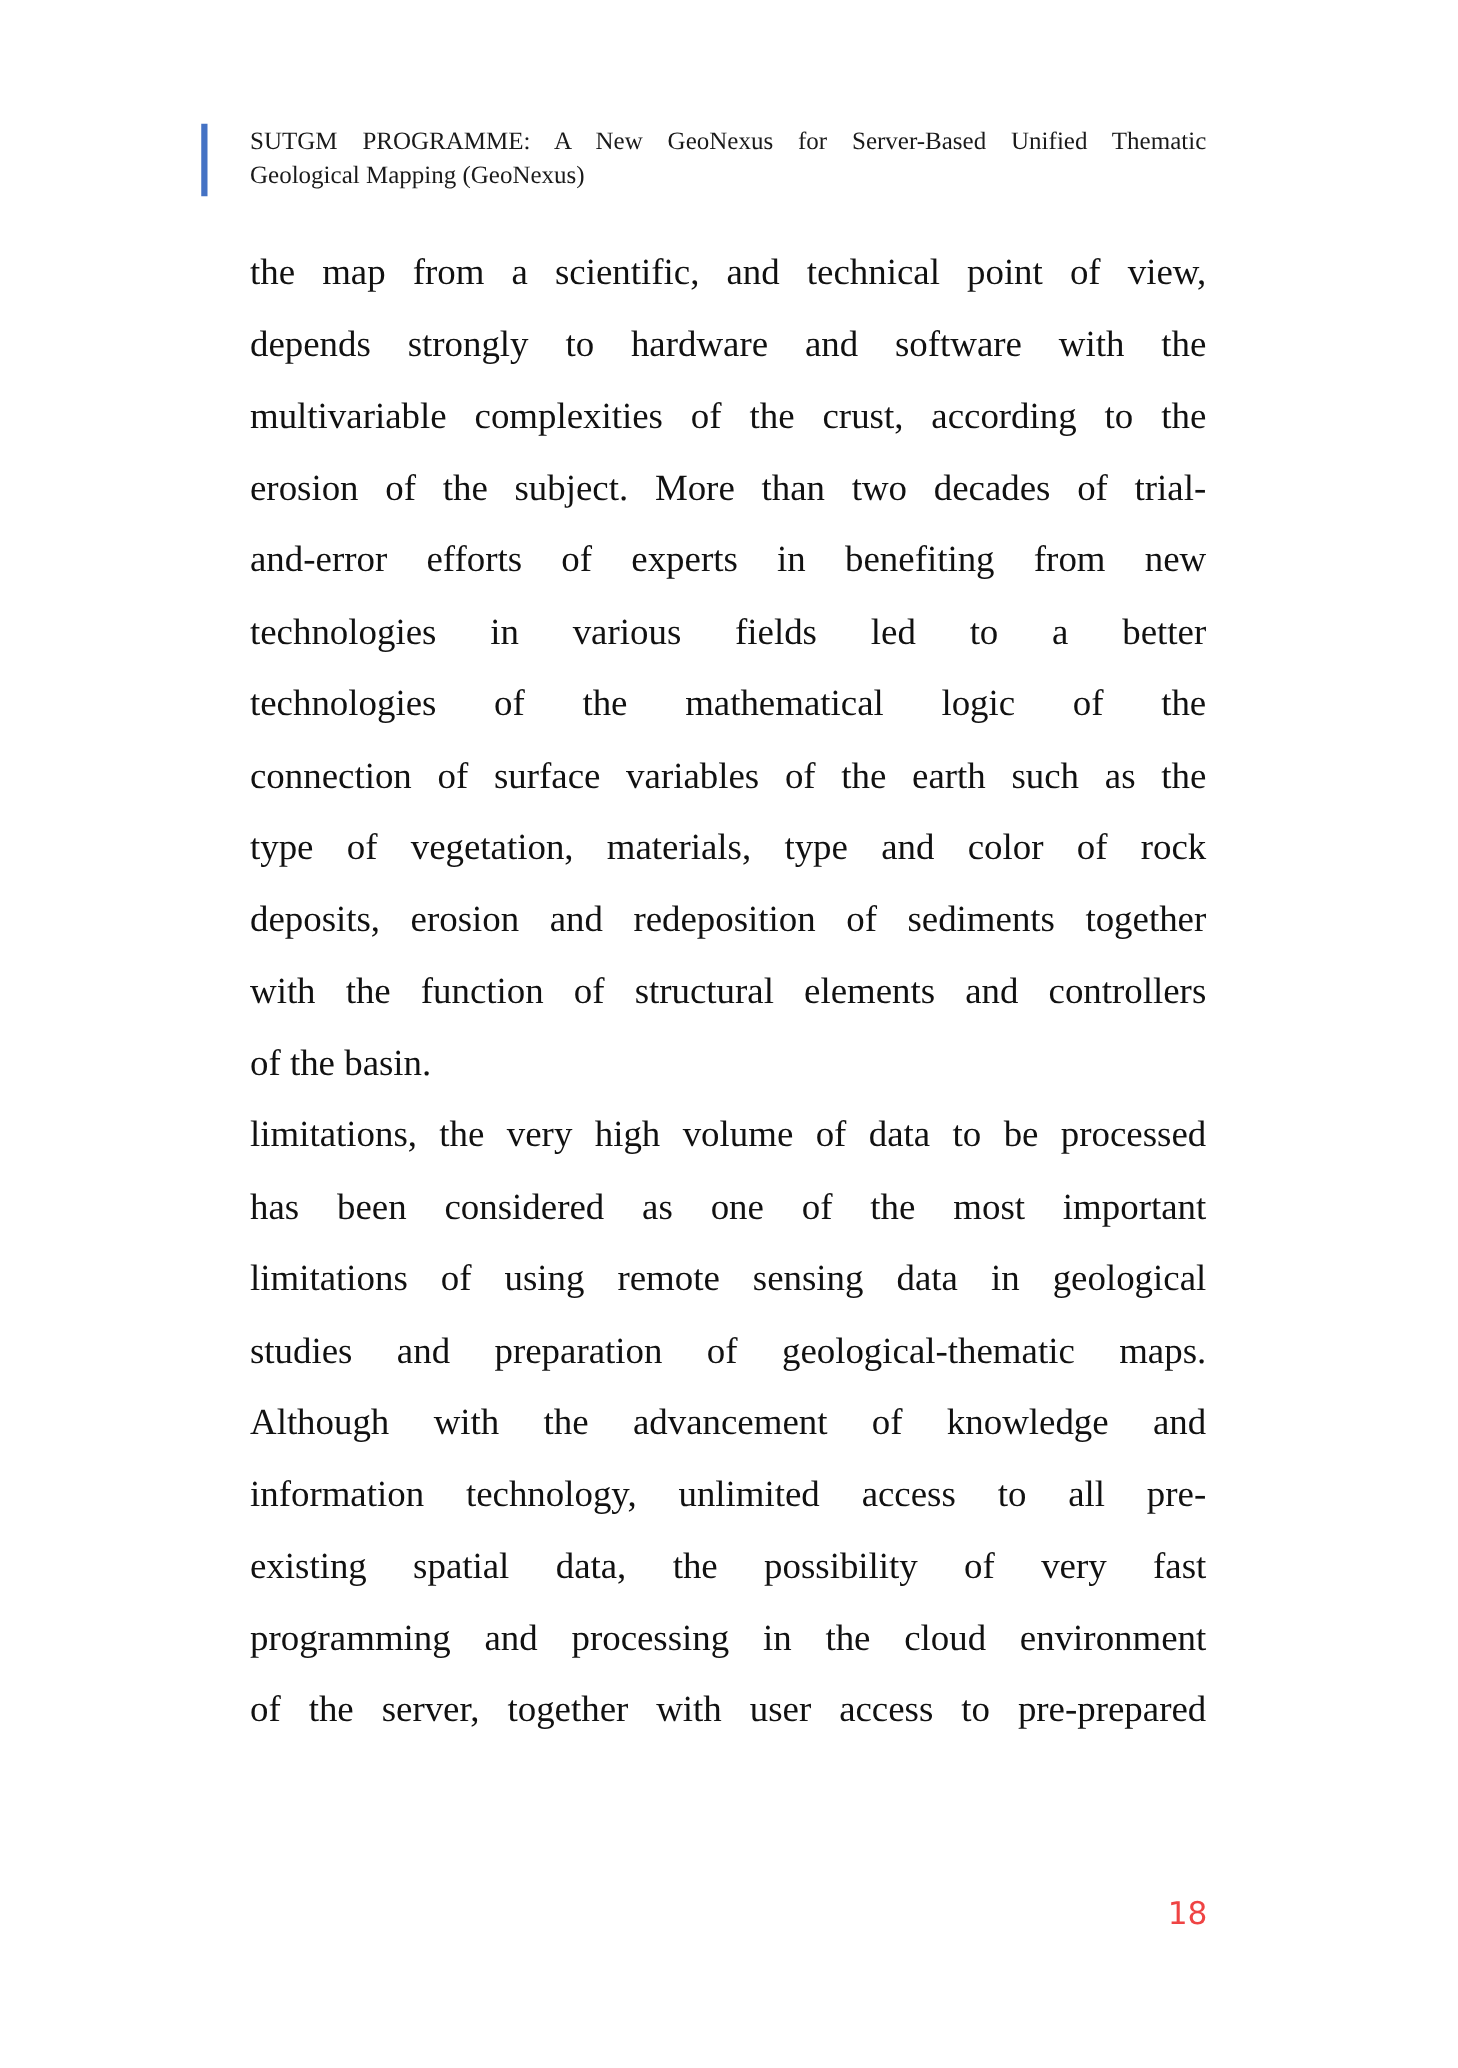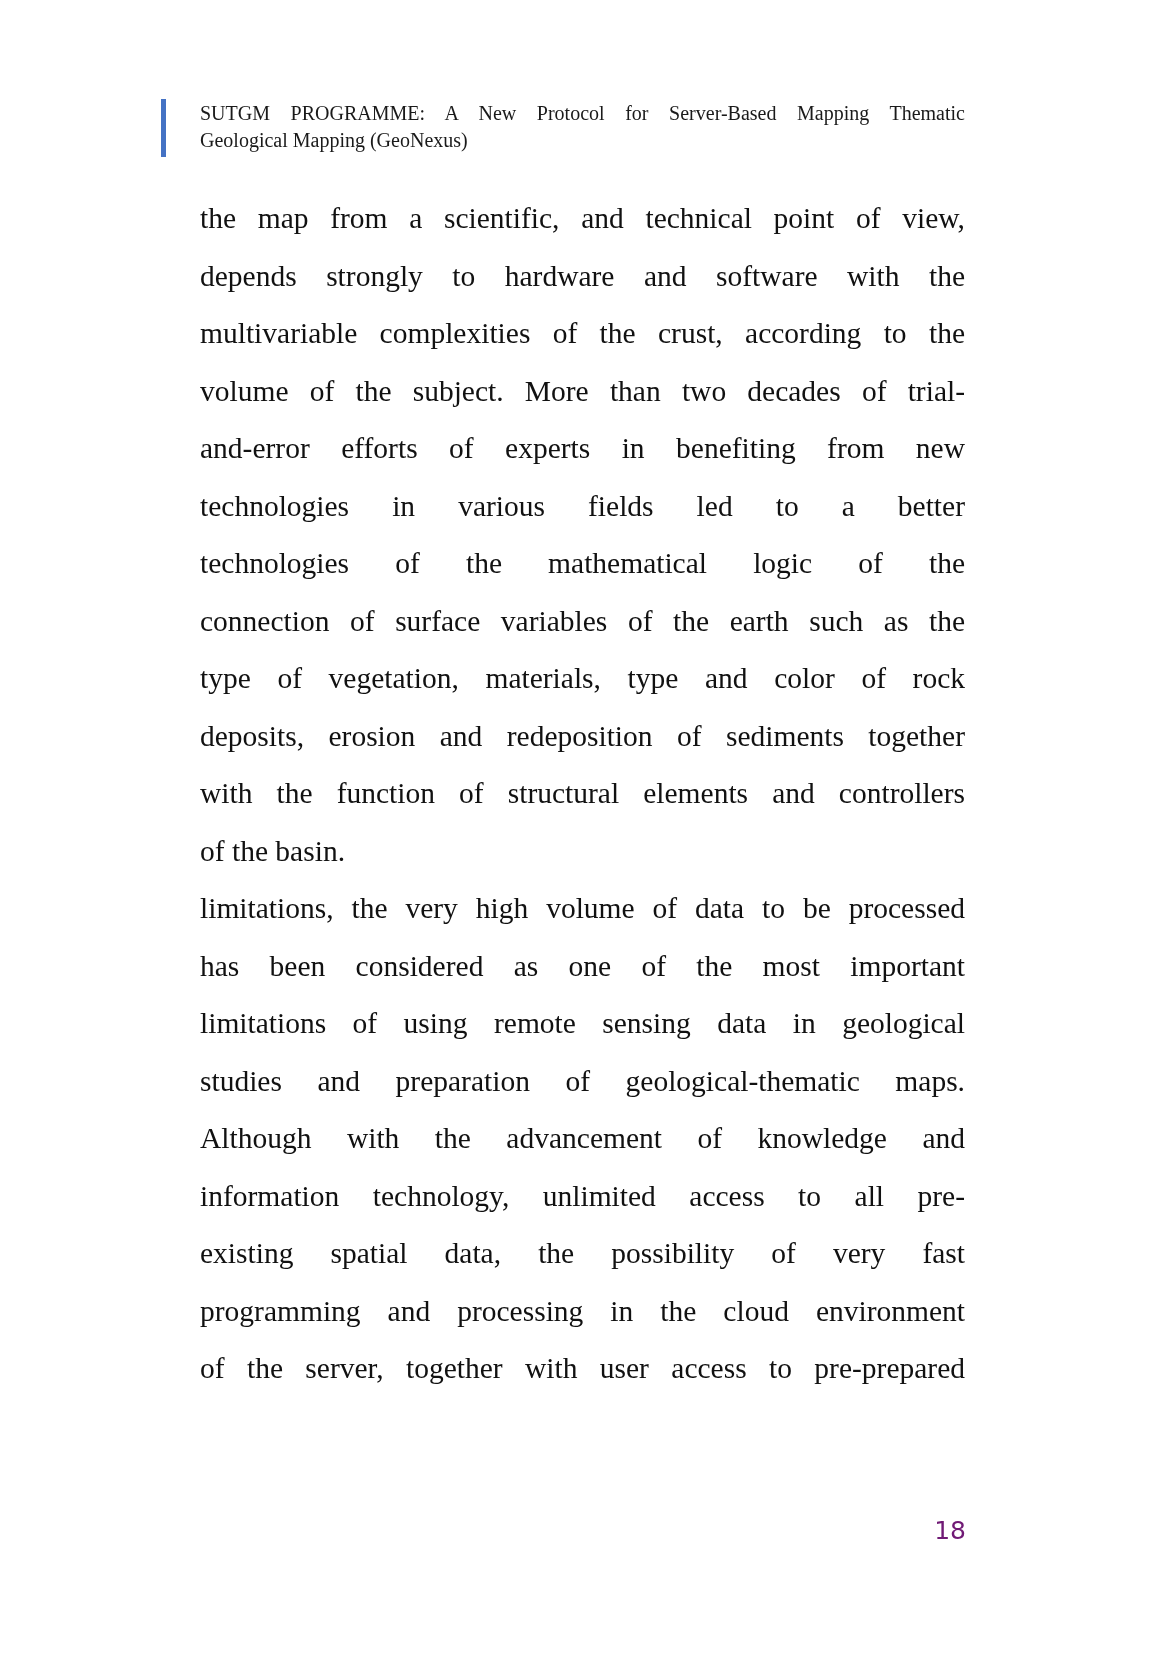--- a/index.html
+++ b/index.html
@@ -69,38 +69,38 @@
     }
     .page-number {
       position: absolute;
       left: 930px;
       top: 1514px;
       width: 36px;
       text-align: right;
       font-family: "DejaVu Sans", "Liberation Sans", sans-serif;
       font-size: 25px;
       line-height: 34px;
-      color: #701a75;
+      color: #ef4444;
     }
   </style>
 </head>
 <body>
 
 <div class="header-bar" style="background: rgb(68, 114, 196);"></div>
 <div class="header-text">
-  <span class="header-line1">SUTGM PROGRAMME: A New Protocol for Server-Based Mapping Thematic</span>
+  <span class="header-line1">SUTGM PROGRAMME: A New GeoNexus for Server-Based Unified Thematic</span>
   <span class="header-line2">Geological Mapping (GeoNexus)</span>
 </div>
 
 <div class="body-text">
   <div>
     <span class="line justify">the map from a scientific, and technical point of view,</span>
     <span class="line justify">depends strongly to hardware and software with the</span>
     <span class="line justify">multivariable complexities of the crust, according to the</span>
-    <span class="line justify">volume of the subject. More than two decades of trial-</span>
+    <span class="line justify">erosion of the subject. More than two decades of trial-</span>
     <span class="line justify">and-error efforts of experts in benefiting from new</span>
     <span class="line justify">technologies in various fields led to a better</span>
     <span class="line justify">technologies of the mathematical logic of the</span>
     <span class="line justify">connection of surface variables of the earth such as the</span>
     <span class="line justify">type of vegetation, materials, type and color of rock</span>
     <span class="line justify">deposits, erosion and redeposition of sediments together</span>
     <span class="line justify">with the function of structural elements and controllers</span>
     <span class="line left">of the basin.</span>
   </div>
   <div>

